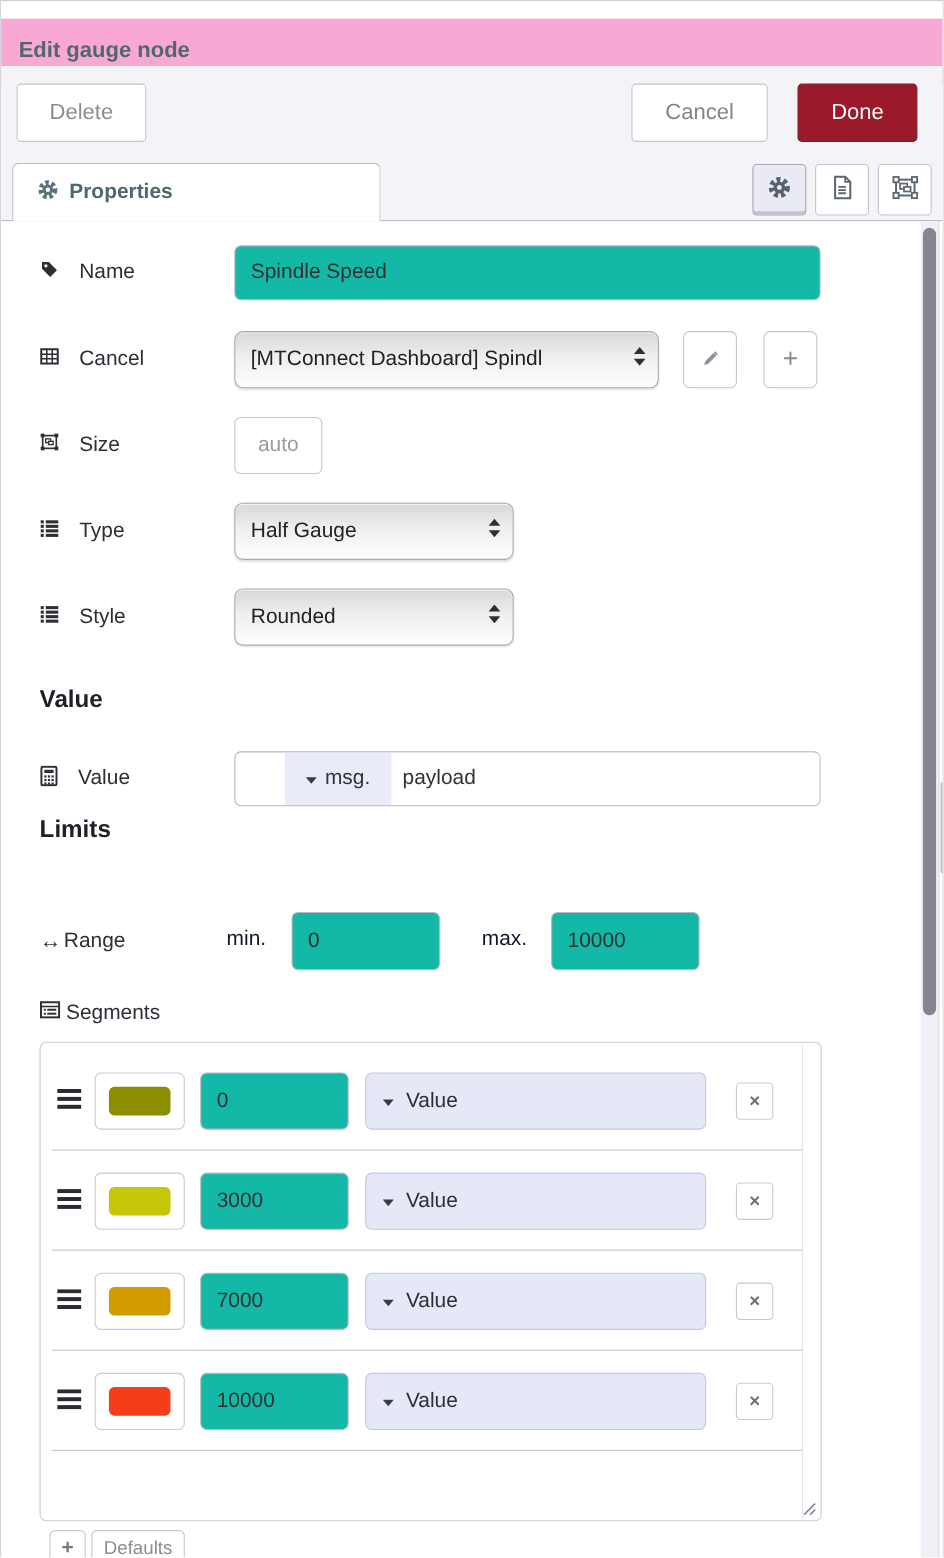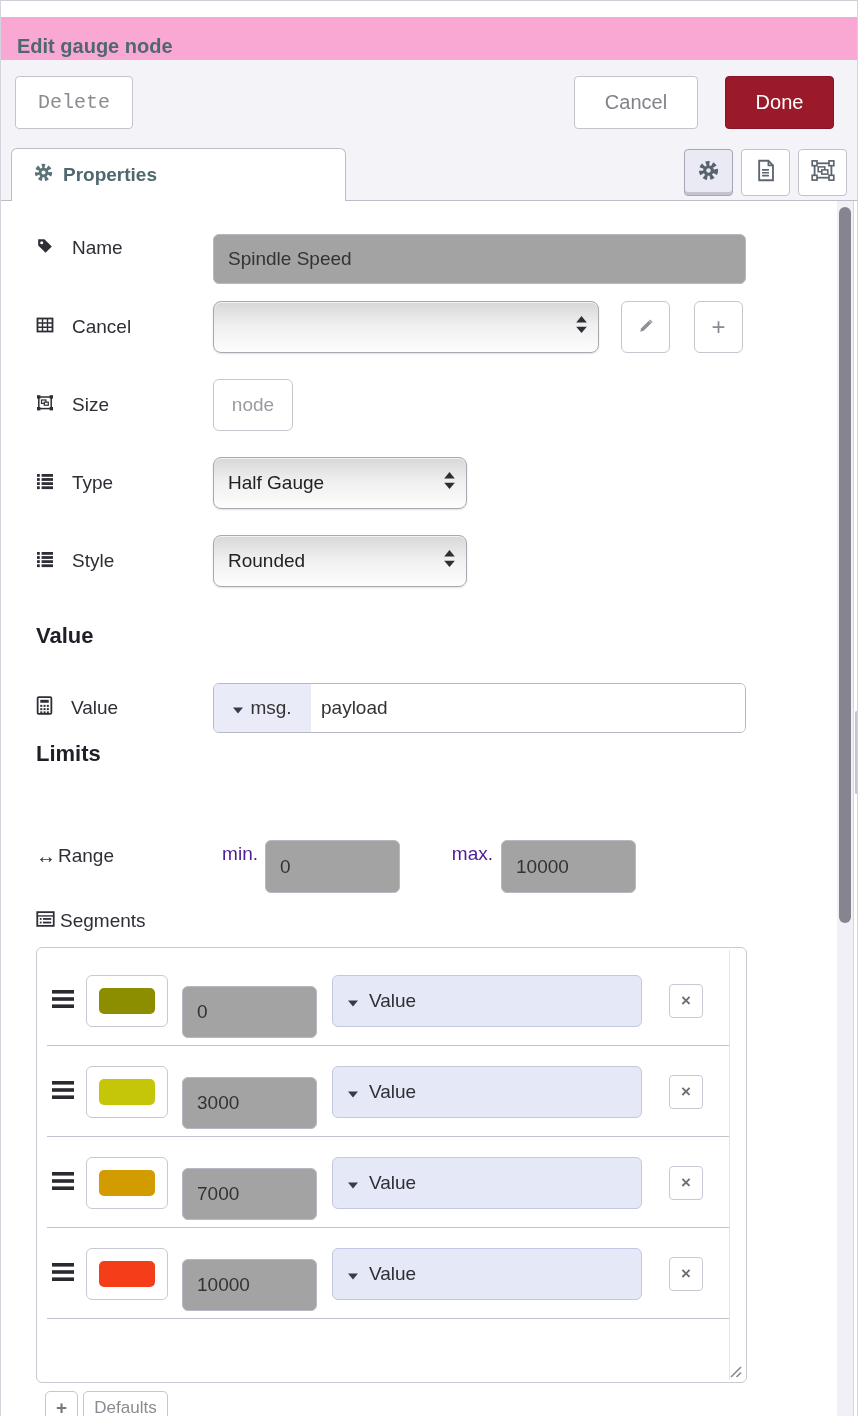--- a/index.html
+++ b/index.html
@@ -6,59 +6,59 @@
   .page{position:relative;width:858px;height:1416px;overflow:hidden;background:#fff;
         border-left:1px solid #d4d4dc;border-right:1px solid #d4d4dc;border-top:1px solid #cfcfd8;
         box-sizing:border-box;font-family:"Liberation Sans",sans-serif;}
   
   .hdr{position:absolute;top:16px;left:0;right:0;height:58px;background:#f9a8d4;border-bottom:1px solid #be185d;}
   .hdr-title{position:absolute;left:16px;top:50%;transform:translateY(-50%);font-size:20px;font-weight:bold;color:#4e686d;}
   
   .actionbar{position:absolute;top:59px;left:0;right:0;height:85px;background:#f4f4f8;}
   .btn{box-sizing:border-box;position:absolute;border:1px solid #c4c4cc;border-radius:4px;background:#fff;
        font-size:20px;color:#8b8b92;text-align:center;font-family:inherit;display:flex;align-items:center;justify-content:center;cursor:pointer;}
-  .btn-delete{left:14px;top:16px;width:118px;height:53px;font-family:Liberation Mono, monospace;}
+  .btn-delete{left:14px;top:16px;width:118px;height:53px;}
   .btn-cancel{left:573px;top:16px;width:124px;height:53px;color:#82828a;}
   .btn-done{left:724px;top:16px;width:109px;height:53px;background:#9b1a2a;border-color:#87152a;color:#fff;}
   
   .tabstrip{position:absolute;top:144px;left:0;right:0;height:56px;background:#f4f4f8;border-bottom:1px solid #bcbcc6;box-sizing:border-box;}
   .tab-active{position:absolute;left:10px;top:3px;width:335px;height:53px;background:#fff;border:1px solid #bcbcc6;border-bottom:none;
        border-radius:6px 6px 0 0;z-index:2;display:flex;align-items:center;gap:10px;padding-left:22px;box-sizing:border-box;
        color:#4e686d;font-weight:bold;font-size:19px;cursor:pointer;}
   .icon-btn{position:absolute;top:4px;width:49px;height:47px;box-sizing:border-box;background:#fff;border:1px solid #c2c2cc;
        border-radius:4px;display:flex;align-items:center;justify-content:center;cursor:pointer;}
   .icon-btn.active{background:#e9eaf4;border-color:#a6a6b4;box-shadow:inset 0 -3px 0 #c3c3d0;}
   .ib-gear{left:683px;} .ib-doc{left:740px;} .ib-obj{left:797px;}
   
   .sb-track{position:absolute;left:836px;top:200px;width:16px;height:1216px;background:#f0f0f6;}
   .sb-thumb{position:absolute;left:838px;top:206px;width:12px;height:716px;background:#85858f;border-radius:6px;cursor:pointer;}
   .right-line{position:absolute;left:852px;top:200px;width:1px;height:1216px;background:#d6d6de;}
   .mini-sb{position:absolute;left:854px;top:710px;width:3px;height:83px;background:#c4c4ca;border-radius:2px;}
   
   .flabel{position:absolute;left:35px;display:flex;align-items:center;gap:18px;font-size:19px;color:#2e2e36;height:26px;}
   .h2{position:absolute;left:35px;font-size:22px;font-weight:bold;color:#1f1f28;}
   .tin{position:absolute;box-sizing:border-box;border:1px solid #b8b8c2;border-radius:6px;font-size:19px;color:#333;
-       padding:0 14px;font-family:inherit;background:#a3a3a3;outline:none;margin-top:11px;}
+       padding:0 14px;font-family:inherit;background:#14b8a6;outline:none;}
   .sel{position:absolute;box-sizing:border-box;border:1px solid #a8a8b0;border-radius:8px;
        background:linear-gradient(180deg,#d7d7d7 0%,#efefef 45%,#fdfdfd 100%);
        box-shadow:inset 0 1px 0 rgba(255,255,255,.7),0 1px 2px rgba(0,0,0,.12);
        display:flex;align-items:center;font-size:19px;color:#222;padding:0 34px 0 14px;cursor:pointer;}
   .sel .txt{white-space:nowrap;overflow:hidden;flex:1;}
   .updown{position:absolute;right:11px;top:50%;transform:translateY(-50%);}
   .sqbtn{position:absolute;box-sizing:border-box;background:#fff;border:1px solid #c6c6ce;border-radius:6px;
        display:flex;align-items:center;justify-content:center;cursor:pointer;font-family:inherit;}
   .btn-auto{left:212px;top:378px;width:80px;height:52px;color:#9a9aa2;font-size:19px;}
   .btn-pencil{left:620px;top:300px;width:49px;height:52px;}
   .btn-groupadd{left:693px;top:300px;width:49px;height:52px;color:#8a8a92;font-size:24px;}
   .typed{position:absolute;left:212px;top:682px;width:533px;height:50px;box-sizing:border-box;border:1px solid #b8b8c2;
        border-radius:6px;overflow:hidden;display:flex;background:#fff;}
   .typed .prefix{width:97px;background:#e9ebf9;display:flex;align-items:center;justify-content:center;gap:7px;
-       font-size:19px;color:#333;cursor:pointer;}
+       font-size:19px;color:#333;cursor:pointer;margin-left:45px;}
   .typed input{flex:1;border:none;outline:none;font-size:19px;color:#333;padding:0 10px;font-family:inherit;}
-  .minmax-label{position:absolute;font-size:19px;color:#4c1d95;text-align:right;}
+  .minmax-label{position:absolute;font-size:19px;color:#0f172a;}
   
   .seg-box{position:absolute;left:35px;top:946px;width:711px;height:436px;border:1px solid #c9c9d3;border-radius:6px;
        background:#fff;box-sizing:border-box;padding-top:7px;overflow:hidden;}
   .seg-inner-line{position:absolute;right:16px;top:2px;bottom:2px;width:1px;background:#e3e3eb;}
   .seg-row{position:relative;height:91px;}
   .seg-row::after{content:"";position:absolute;left:10px;right:17px;bottom:0;height:1px;background:#c2c2cc;}
   .handle{position:absolute;left:15px;top:35px;width:22px;height:22px;cursor:grab;}
   .swatch-btn{position:absolute;left:49px;top:20px;width:82px;height:52px;background:#fff;border:1px solid #c9c9d3;
        border-radius:6px;display:flex;align-items:center;justify-content:center;cursor:pointer;box-sizing:border-box;}
   .swatch{width:56px;height:26px;border-radius:5px;}
@@ -151,20 +151,21 @@
   <div class="flabel" style="top:313px;">
     <span>
       <svg width="18" height="18" viewBox="0 0 18 18">
           <rect x="1.5" y="2.5" width="15" height="13" fill="none" stroke="#2e2e36" stroke-width="1.8"></rect>
           <path d="M1.5 7 h15 M1.5 11.2 h15 M6.5 2.5 v13 M11.5 2.5 v13" stroke="#2e2e36" stroke-width="1.4" fill="none"></path>
         </svg>
     </span>
     <span>Cancel</span>
   </div>
   <div class="sel" style="left:212px;top:300px;width:386px;height:52px;">
+    <span class="txt">[MTConnect Dashboard] Spindl</span>
     <span class="updown">
       <svg width="11" height="17" viewBox="0 0 10 16">
           <polygon points="5,0 10,6 0,6" fill="#2e2e36"></polygon>
           <polygon points="0,10 10,10 5,16" fill="#2e2e36"></polygon>
         </svg>
     </span>
   </div>
   <button class="sqbtn btn-pencil">
     <span>
       <svg width="18" height="18" viewBox="0 0 18 18">
@@ -182,21 +183,21 @@
           <rect x="1" y="1.2" width="3.4" height="3.4" fill="#2e2e36"></rect>
           <rect x="13.6" y="1.2" width="3.4" height="3.4" fill="#2e2e36"></rect>
           <rect x="1" y="13" width="3.4" height="3.4" fill="#2e2e36"></rect>
           <rect x="13.6" y="13" width="3.4" height="3.4" fill="#2e2e36"></rect>
           <rect x="5.5" y="6" width="4.5" height="3.4" fill="none" stroke="#2e2e36" stroke-width="1.2"></rect>
           <rect x="8.3" y="8.2" width="4" height="3" fill="#fff" stroke="#2e2e36" stroke-width="1.2"></rect>
         </svg>
     </span>
     <span>Size</span>
   </div>
-  <button class="sqbtn btn-auto">node</button>
+  <button class="sqbtn btn-auto">auto</button>
 
   <div class="flabel" style="top:469px;">
     <span>
       <svg width="18" height="18" viewBox="0 0 18 18">
           <g fill="#2e2e36">
             <rect x="1" y="2" width="2.8" height="2.8"></rect>
             <rect x="5.6" y="2" width="11.4" height="2.8"></rect>
             <rect x="1" y="6.1" width="2.8" height="2.8"></rect>
             <rect x="5.6" y="6.1" width="11.4" height="2.8"></rect>
             <rect x="1" y="10.2" width="2.8" height="2.8"></rect>

